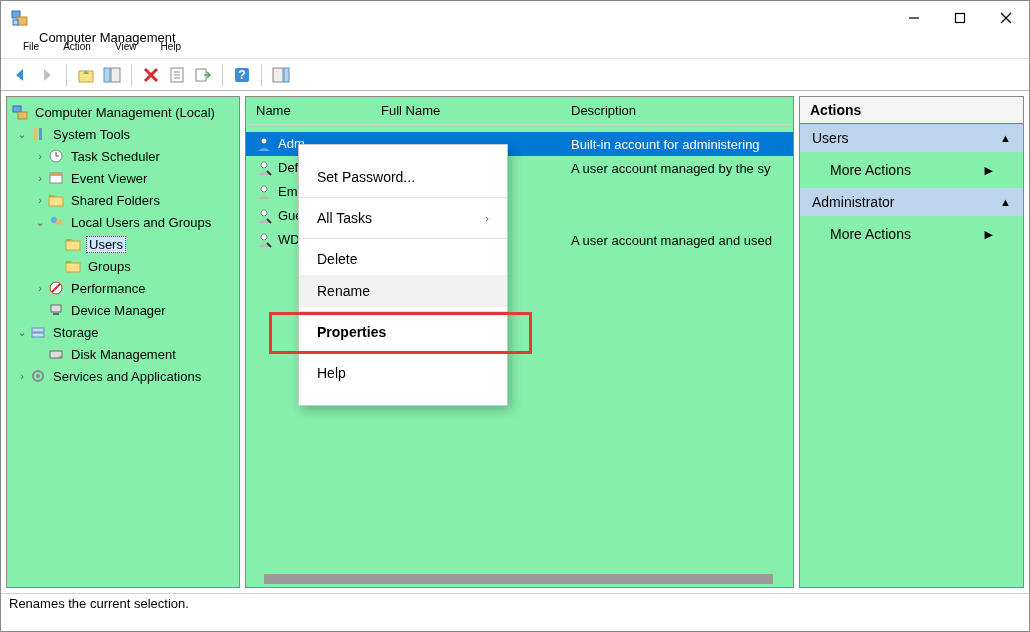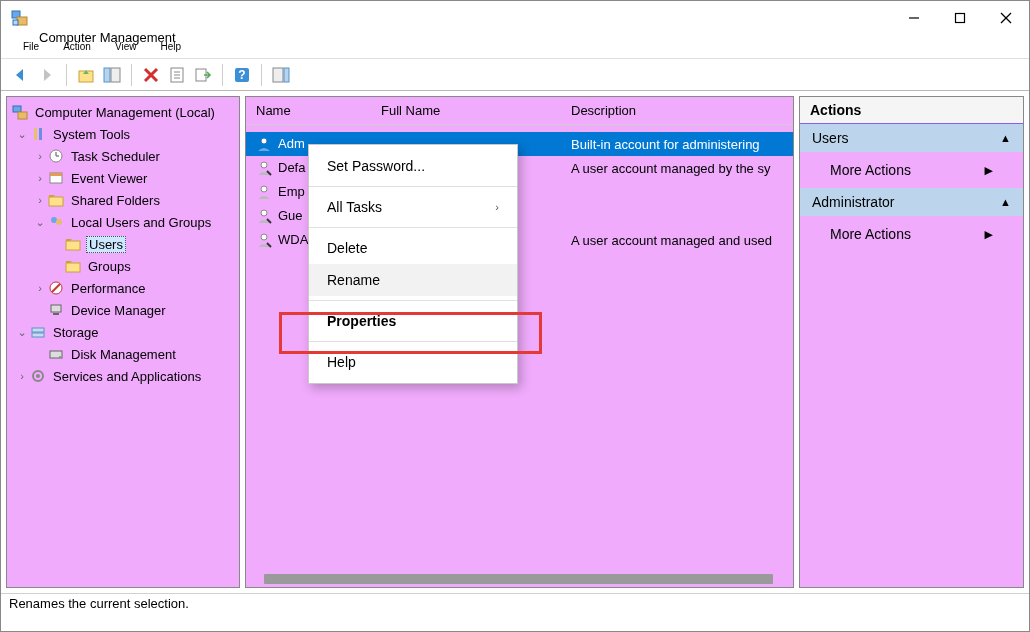--- a/index.html
+++ b/index.html
@@ -17,21 +17,21 @@
     .menubar .menu-item { padding: 3px 12px; cursor: pointer; font-size: 10px; }
     
     
     .toolbar { height: 32px; display: flex; align-items: center; padding: 3px 8px; gap: 2px; border-bottom: 1px solid #b8b8b8; background: #fff; }
     .toolbar .sep { width: 1px; height: 22px; background: #ccc; margin: 0 5px; }
     .tb-btn { width: 24px; height: 24px; display: flex; align-items: center; justify-content: center; border: 1px solid transparent; cursor: pointer; border-radius: 2px; }
     .tb-btn.disabled { opacity: 0.5; cursor: default; }
     
     
     .main { flex: 1; display: flex; padding: 5px; gap: 5px; overflow: hidden; background: #fff; }
-    .pane { border: 1px solid #888; background: #f0abfc; overflow: hidden; display: flex; flex-direction: column; }
+    .pane { border: 1px solid #888; background: #86efac; overflow: hidden; display: flex; flex-direction: column; }
     .left-pane { width: 234px; }
     .center-pane { flex: 1; position: relative; gap: 7px; }
     .right-pane { width: 225px; }
     
     
     .tree { padding: 4px 2px; font-size: 13px; overflow: auto; }
     .tree-row { display: flex; align-items: center; height: 22px; padding-right: 4px; cursor: pointer; white-space: nowrap; }
     .tree-row .exp { width: 14px; height: 14px; display: flex; align-items: center; justify-content: center; color: #666; font-size: 11px; }
     .tree-row .ticon { width: 18px; height: 18px; margin-right: 4px; display: inline-flex; align-items: center; justify-content: center; flex-shrink: 0; }
     .tree-row.selected .lbl { background: #cce8ff; border: 1px dotted #555; padding: 0 2px; }
@@ -44,21 +44,21 @@
     .list-row { display: flex; height: 24px; align-items: center; font-size: 13px; }
     .list-row.selected { background: #0078d4; color: #fff; }
     .list-row .cell { padding: 2px 10px; overflow: hidden; white-space: nowrap; display: flex; align-items: flex-start; }
     .list-row .uicon { width: 16px; height: 16px; margin-right: 6px; flex-shrink: 0; }
     .col-name { width: 125px; }
     .col-full { width: 190px; }
     .col-desc { flex: 1; }
     .hscroll { position: absolute; bottom: 3px; left: 18px; right: 20px; height: 10px; background: #9a9a9a; border-radius: 1px; }
     
     
-    .ctxmenu { position: absolute; left: 308px; top: 144px; width: 210px; background: #fff; border: 1px solid #c8c8c8; box-shadow: 3px 4px 10px rgba(0,0,0,0.25); font-size: 14px; padding: 5px 0; z-index: 10; }
+    .ctxmenu { position: absolute; left: 298px; top: 144px; width: 210px; background: #fff; border: 1px solid #c8c8c8; box-shadow: 3px 4px 10px rgba(0,0,0,0.25); font-size: 14px; padding: 16px 0; z-index: 10; }
     .ctxmenu .ctx-item { padding: 8px 18px; cursor: pointer; position: relative; display: flex; justify-content: space-between; align-items: center; }
     .ctxmenu .ctx-item.hover { background: #f2f2f2; }
     .ctxmenu .ctx-sep { height: 1px; background: #e0e0e0; margin: 4px 0; }
     .ctxmenu .ctx-item .arrow { font-size: 11px; color: #555; }
     .ctxmenu .highlight-box { position: absolute; left: -30px; right: -25px; top: 167px; height: 42px; border: 3px solid #e53935; pointer-events: none; }
     .ctxmenu .ctx-item.bold { font-weight: 600; }
     
     
     .actions-header { background: #f5f5f5; padding: 5px 10px; font-weight: 700; font-size: 14px; border-bottom: 1px solid #8b5cf6; }
     .actions-section { background: #bcd5ed; padding: 6px 12px; font-size: 14px; display: flex; justify-content: space-between; align-items: center; cursor: pointer; }

